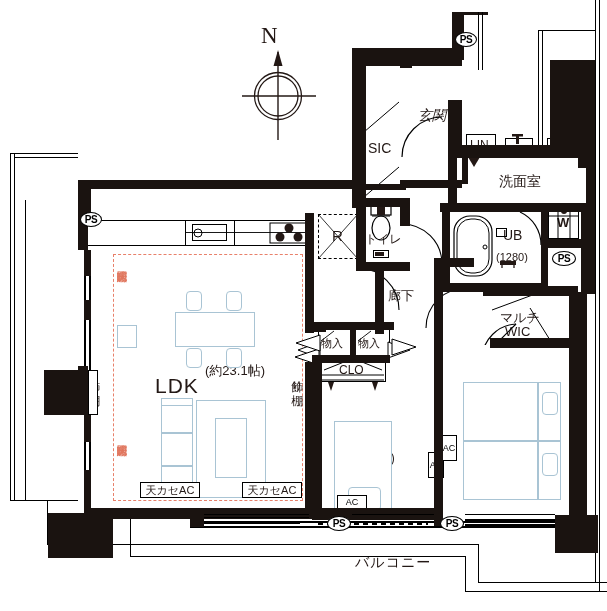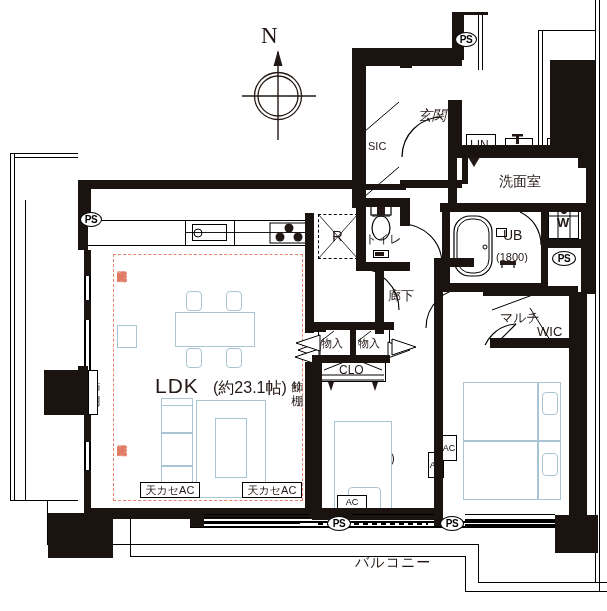--- a/index.html
+++ b/index.html
@@ -127,21 +127,21 @@
   <div class="thinline" style="left:595px; top:0px; width:1px; height:582px;"></div>
   <div class="thinline" style="left:599px; top:0px; width:1px; height:591px;"></div>
 
   <div class="room" style="left:78px; top:213px; width:235px; height:300px;"></div>
 
   <div class="heat-zone" style="left:113px; top:254px; width:190px; height:247px;"></div>
   <div class="heat-lbl" style="left:116px; top:262px;">床暖房範囲</div>
   <div class="heat-lbl" style="left:116px; top:436px;">床暖房範囲</div>
 
   <div class="lbl" style="left:155px; top:375px; font-size:21px; letter-spacing:1px;">LDK</div>
-  <div class="lbl" style="left:205px; top:380px; font-size:16px;margin-left:8px;">(約23.1帖)</div>
+  <div class="lbl" style="left:205px; top:364px; font-size:13px;">(約23.1帖)</div>
 
   <div class="furn" style="left:175px; top:312px; width:80px; height:35px;"></div>
   <div class="furn furn-r" style="left:186px; top:291px; width:16px; height:20px;"></div>
   <div class="furn furn-r" style="left:226px; top:291px; width:16px; height:20px;"></div>
   <div class="furn furn-r" style="left:186px; top:348px; width:16px; height:20px;"></div>
   <div class="furn furn-r" style="left:226px; top:348px; width:16px; height:20px;"></div>
   <div class="furn" style="left:117px; top:325px; width:20px; height:23px;"></div>
 
   <div class="furn" style="left:161px; top:398px; width:32px; height:100px;"></div>
   <div class="furn" style="left:161px; top:398px; width:32px; height:8px;"></div>
@@ -173,21 +173,21 @@
   <div class="lbl" style="left:332px; top:228px; font-size:15px;">R</div>
 
   <div class="room" style="left:400px; top:66px; width:60px; height:92px;"></div>
   <div class="lbl" style="left:418px; top:108px; font-size:14px;font-style:italic;">玄関</div>
   <svg class="arc" style="left:400px; top:115px; width:42px; height:42px;">
     <path d="M 2 42 A 40 40 0 0 1 42 2" fill="none" stroke="#000" stroke-width="1.2"></path>
     <line x1="2" y1="42" x2="2" y2="2" stroke="#000" stroke-width="0"></line>
   </svg>
 
   <div class="room" style="left:363px; top:130px; width:37px; height:50px;"></div>
-  <div class="lbl" style="left:368px; top:141px; font-size:11px;">SIC</div>
+  <div class="lbl" style="left:368px; top:141px; font-size:14px;">SIC</div>
   <svg class="arc" style="left:363px; top:98px; width:37px; height:36px;">
     <line x1="1" y1="34" x2="36" y2="4" stroke="#000" stroke-width="1"></line>
   </svg>
   <svg class="arc" style="left:363px; top:163px; width:37px; height:36px;">
     <line x1="1" y1="34" x2="36" y2="4" stroke="#000" stroke-width="1"></line>
   </svg>
 
   <div class="room" style="left:363px; top:203px; width:42px; height:63px;"></div>
   <div class="lbl" style="left:365px; top:233px; font-size:12px;">トイレ</div>
   <svg class="arc" style="left:367px; top:206px; width:30px; height:36px;">
@@ -215,21 +215,21 @@
   <svg class="arc" style="left:500px; top:133px; width:85px; height:26px;">
     <line x1="0" y1="13" x2="85" y2="13" stroke="#000" stroke-width="1" stroke-dasharray="5 3"></line>
     <rect x="16" y="2" width="3" height="9" fill="#231815"></rect>
     <rect x="12" y="1" width="11" height="2.5" fill="#231815"></rect>
     <rect x="58" y="2" width="3" height="9" fill="#231815"></rect>
     <rect x="54" y="1" width="11" height="2.5" fill="#231815"></rect>
   </svg>
 
   <div class="room" style="left:448px; top:211px; width:95px; height:70px;"></div>
   <div class="lbl" style="left:503px; top:228px; font-size:14px;">UB</div>
-  <div class="lbl" style="left:496px; top:252px; font-size:11px;">(1800)</div>
+  <div class="lbl" style="left:496px; top:252px; font-size:11px;">(1280)</div>
   <svg class="arc" style="left:452px; top:214px; width:44px; height:64px;">
     <rect x="2" y="2" width="38" height="60" rx="16" fill="none" stroke="#000" stroke-width="1.2"></rect>
     <rect x="5" y="5" width="32" height="54" rx="14" fill="none" stroke="#000" stroke-width="1"></rect>
     <circle cx="33" cy="33" r="2" fill="none" stroke="#000" stroke-width="1"></circle>
   </svg>
   <div class="outline" style="left:496px; top:228px; width:11px; height:9px;"></div>
   <svg class="arc" style="left:498px; top:259px; width:22px; height:10px;">
     <rect x="2" y="2" width="16" height="4" fill="#231815"></rect>
     <line x1="4" y1="6" x2="4" y2="9" stroke="#231815" stroke-width="1.3"></line>
     <line x1="16" y1="6" x2="16" y2="9" stroke="#231815" stroke-width="1.3"></line>
@@ -255,21 +255,21 @@
   </svg>
   <svg class="arc" style="left:402px; top:222px; width:42px; height:42px;">
     <path d="M 0 2 A 40 40 0 0 1 40 42" fill="none" stroke="#000" stroke-width="1.1"></path>
   </svg>
   <svg class="arc" style="left:426px; top:286px; width:42px; height:42px;">
     <path d="M 40 2 A 40 40 0 0 0 0 42" fill="none" stroke="#000" stroke-width="1.1"></path>
   </svg>
 
   <div class="room" style="left:490px; top:296px; width:62px; height:48px;"></div>
   <div class="lbl" style="left:500px; top:311px; font-size:13px;">マルチ</div>
-  <div class="lbl" style="left:505px; top:325px; font-size:13px;margin-left:32px;">WIC</div>
+  <div class="lbl" style="left:505px; top:325px; font-size:13px;">WIC</div>
   <svg class="arc" style="left:490px; top:288px; width:62px; height:58px;">
     <line x1="2" y1="22" x2="56" y2="2" stroke="#000" stroke-width="1"></line>
     <line x1="40" y1="20" x2="60" y2="52" stroke="#000" stroke-width="1"></line>
   </svg>
   <svg class="arc" style="left:478px; top:322px; width:40px; height:40px;">
     <path d="M 38 2 A 36 36 0 0 0 4 36" fill="none" stroke="#000" stroke-width="1.1"></path>
     <line x1="38" y1="2" x2="4" y2="36" stroke="#000" stroke-width="1.2"></line>
   </svg>
 
   <div class="room" style="left:448px; top:345px; width:121px; height:170px;"></div>

